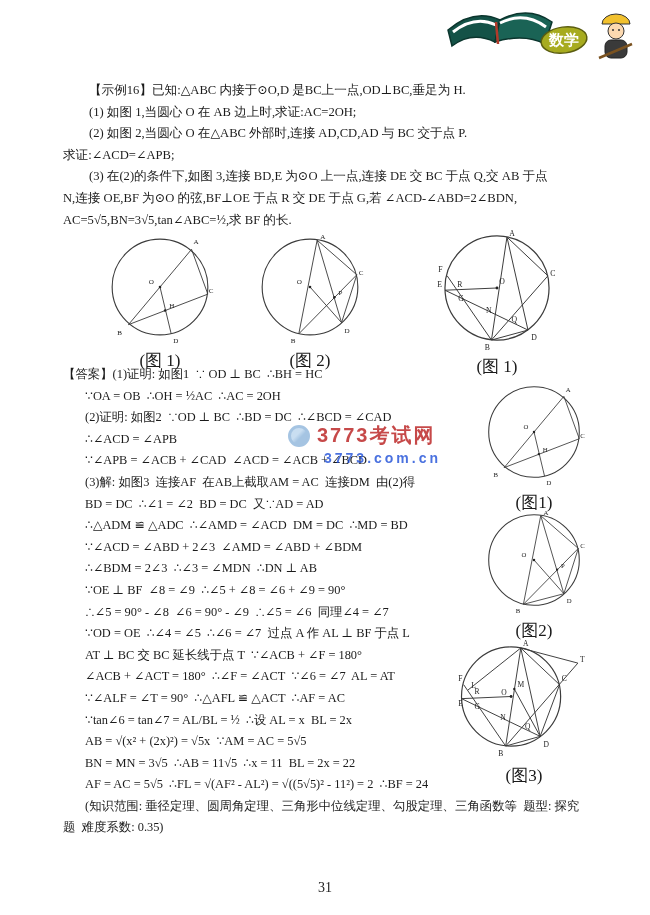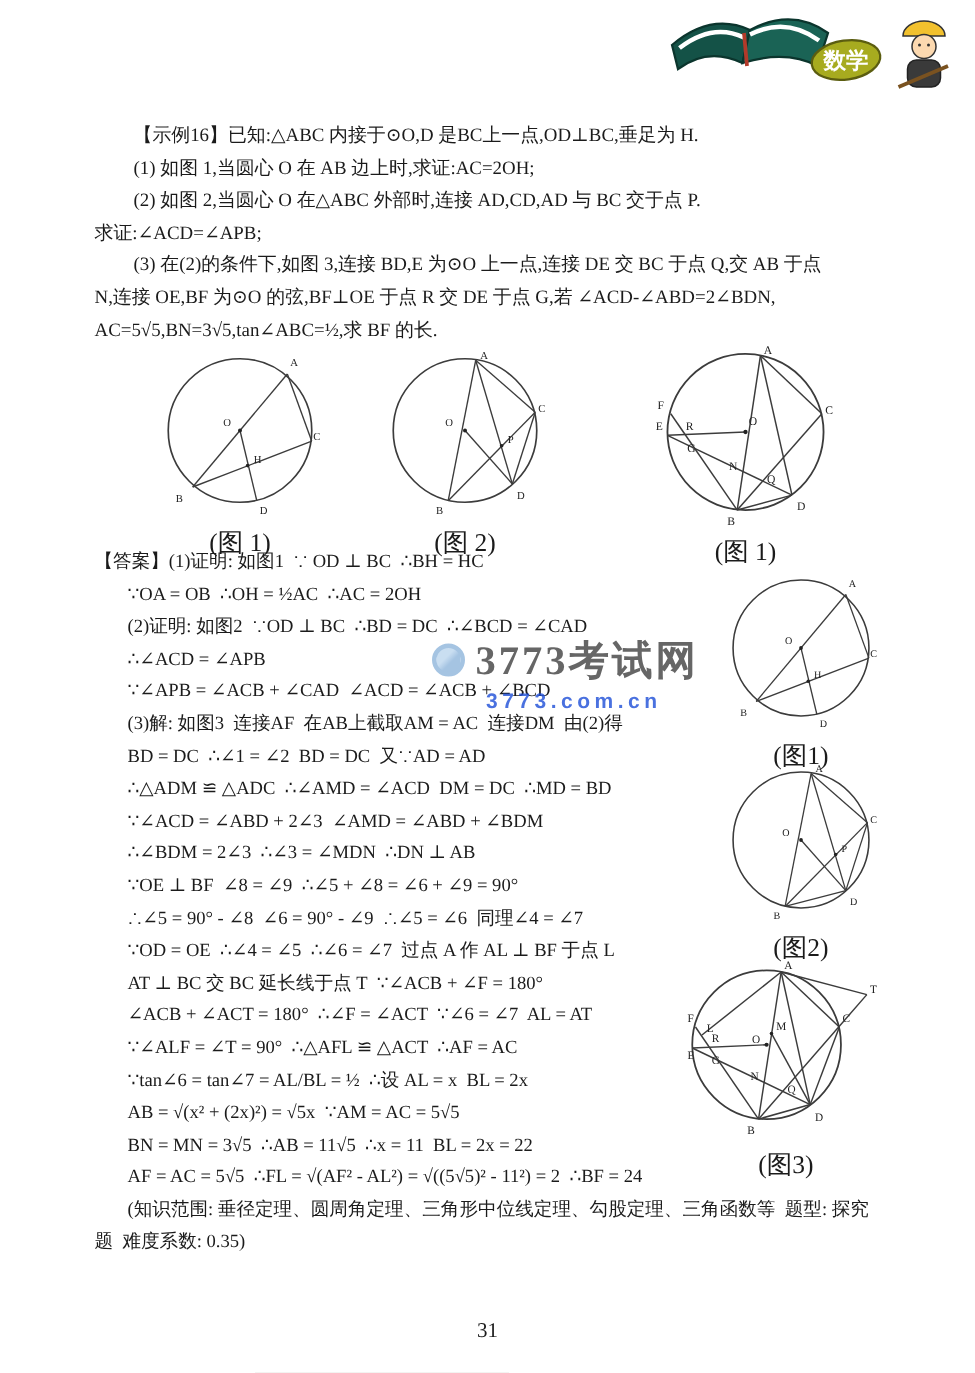--- a/index.html
+++ b/index.html
@@ -27,21 +27,21 @@
   .caption { font-size:17px; margin-top:1px; }
   svg .geo { stroke:#3c3c3c; stroke-width:0.9; fill:none; }
   svg .circ { stroke:#3c3c3c; stroke-width:1.1; fill:none; }
   svg .pt-label { font-family:"Liberation Serif","DejaVu Serif",serif; font-size:7px; fill:#222; }
   svg .dot { fill:#222; }
 
   
   .watermark { position:absolute; left:288px; top:422px; z-index:6; pointer-events:none; opacity:.8; }
   .wm-row { display:flex; align-items:center; gap:7px; }
   .wm-logo { width:22px; height:22px; border-radius:50%; border:3px solid #8fb6dc; background:linear-gradient(135deg,#bcd6ee 40%,#8fb6dc 60%); }
-  .wm-text { font-size:27px; font-weight:bold; color:#404040; letter-spacing:2px; font-family:Liberation Serif, serif; }
+  .wm-text { font-size:20px; font-weight:bold; color:#b91c1c; letter-spacing:2px; font-family:Liberation Sans, sans-serif; }
   .wm-sub { font-size:14px; font-weight:bold; color:#1d4ed8; letter-spacing:3px; margin:1px 0 0 36px; font-family:"Liberation Sans","DejaVu Sans",sans-serif; }
 
   
   .logo { position:absolute; left:436px; top:0; width:210px; height:66px; }
 
   .pagenum { position:absolute; left:0; right:0; top:880px; text-align:center; font-size:14px; }
 </style>
 </head>
 <body>
 

